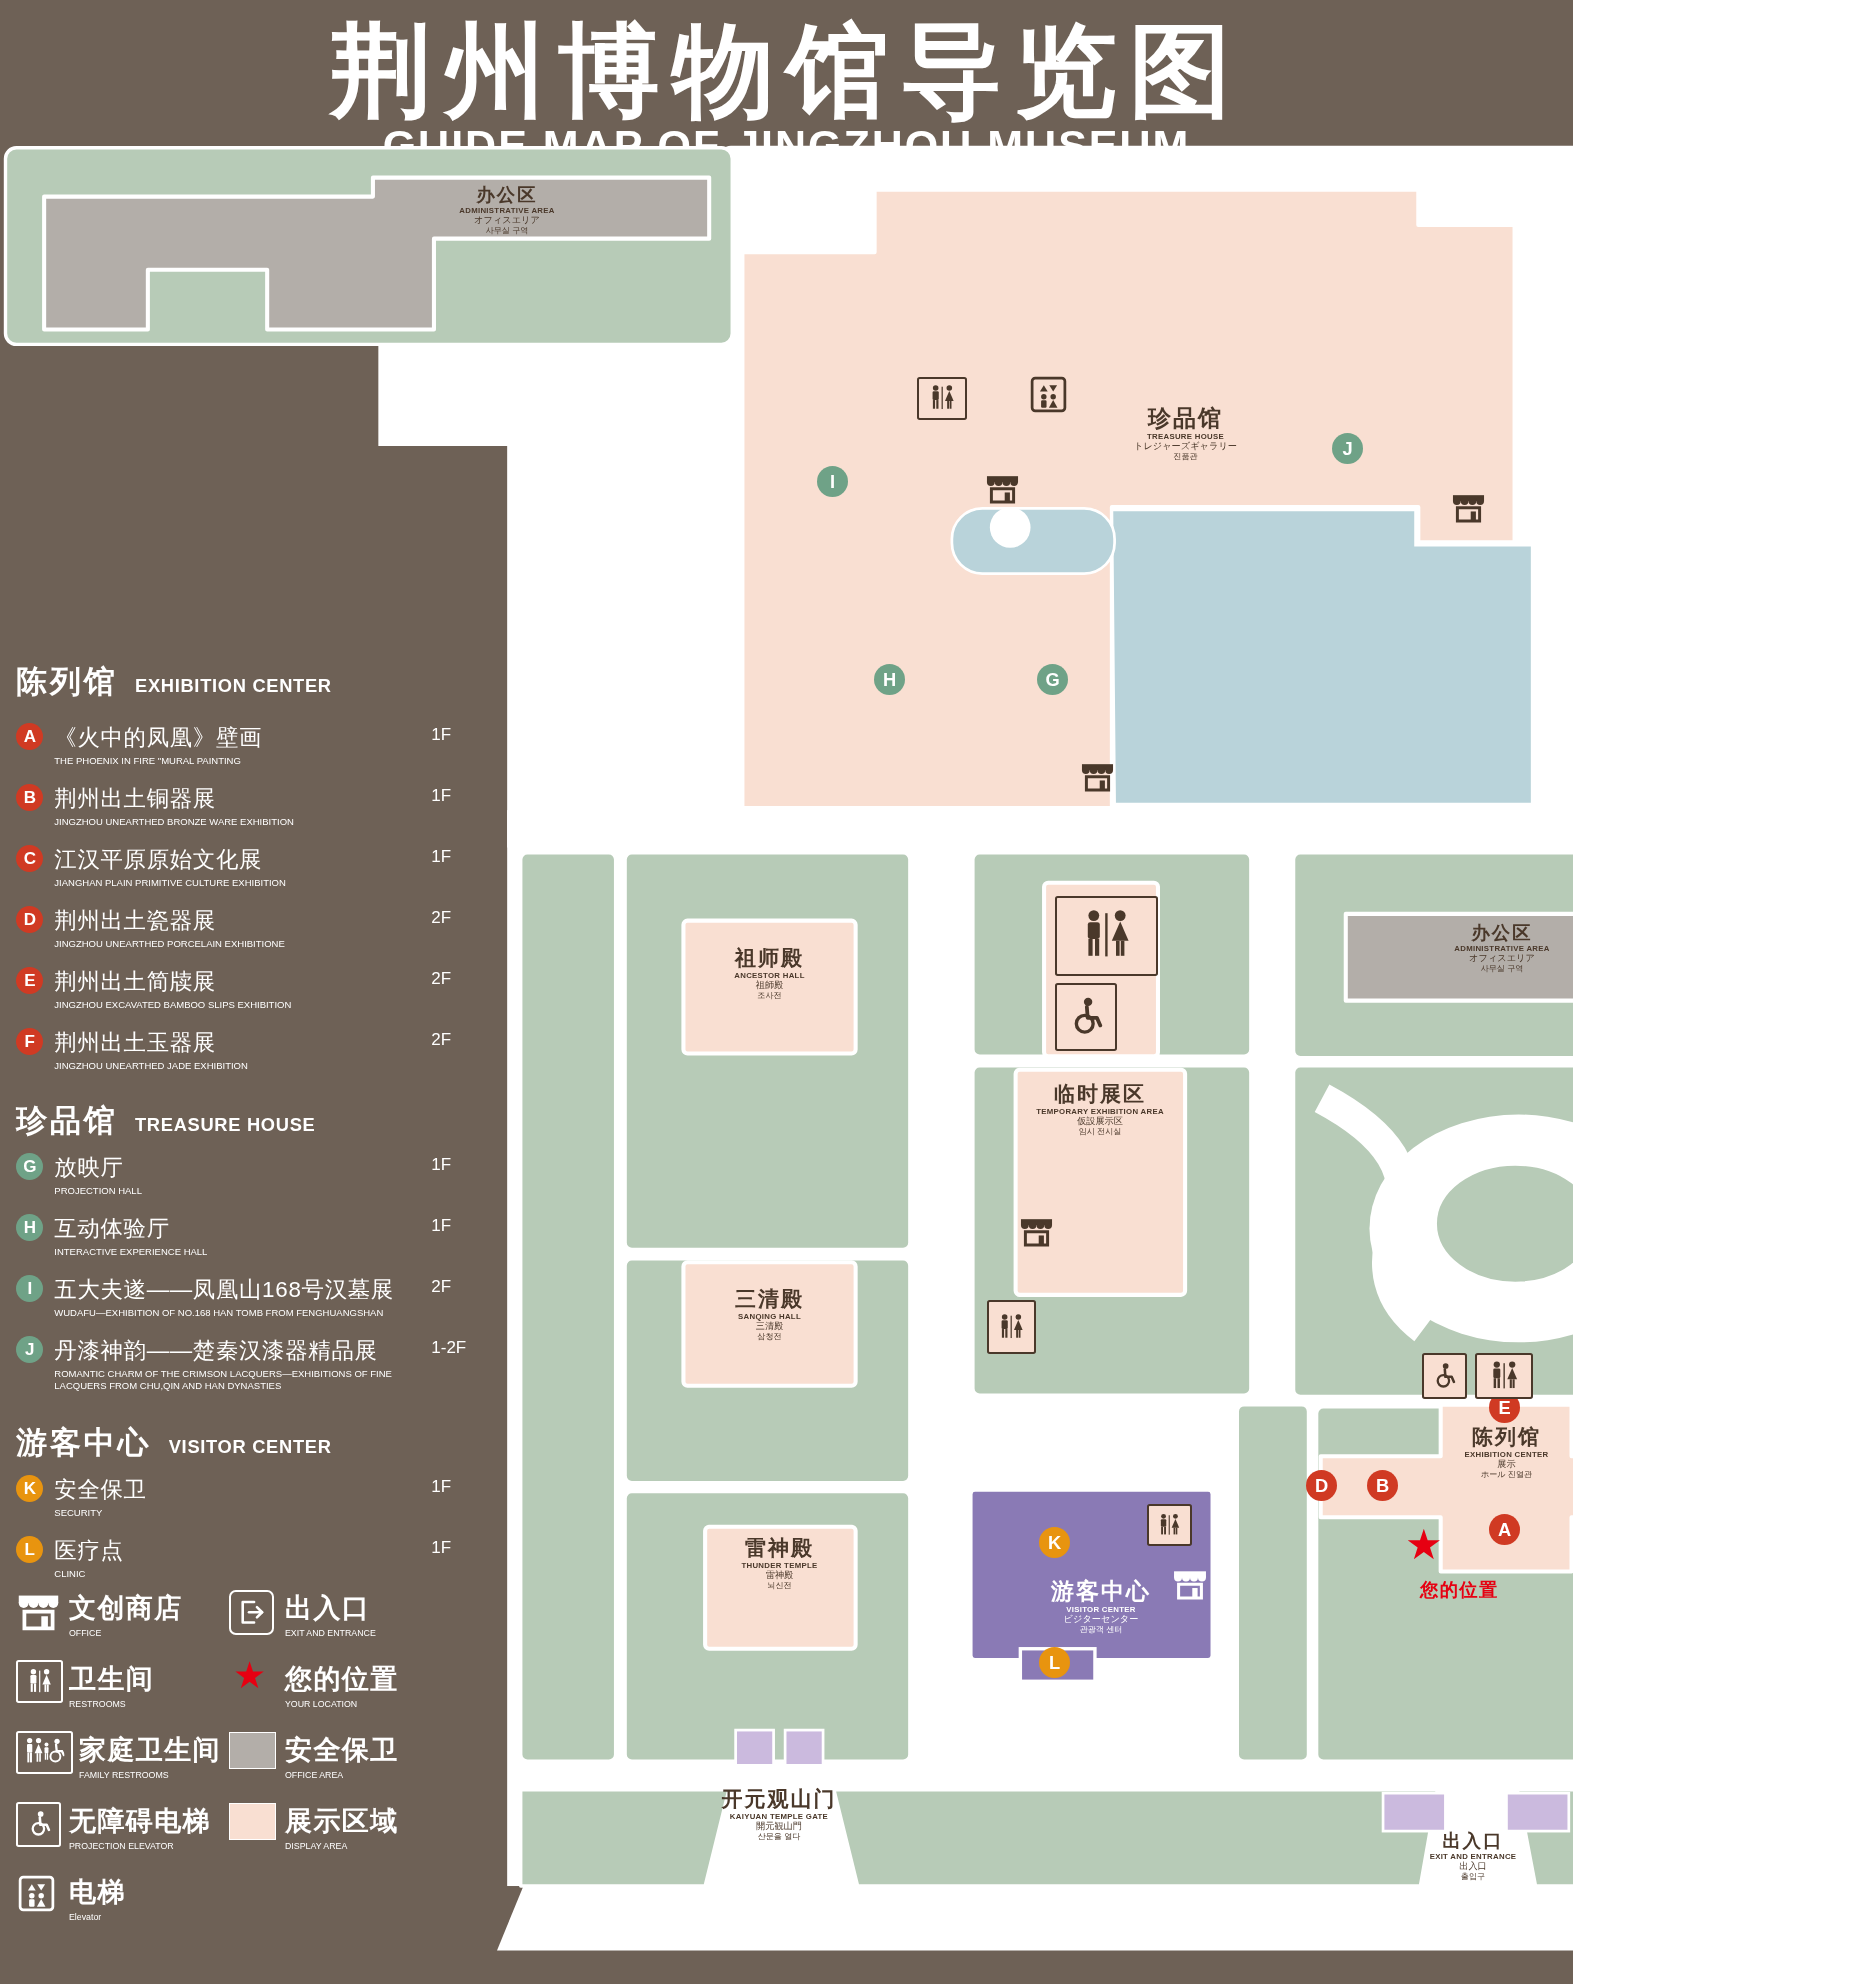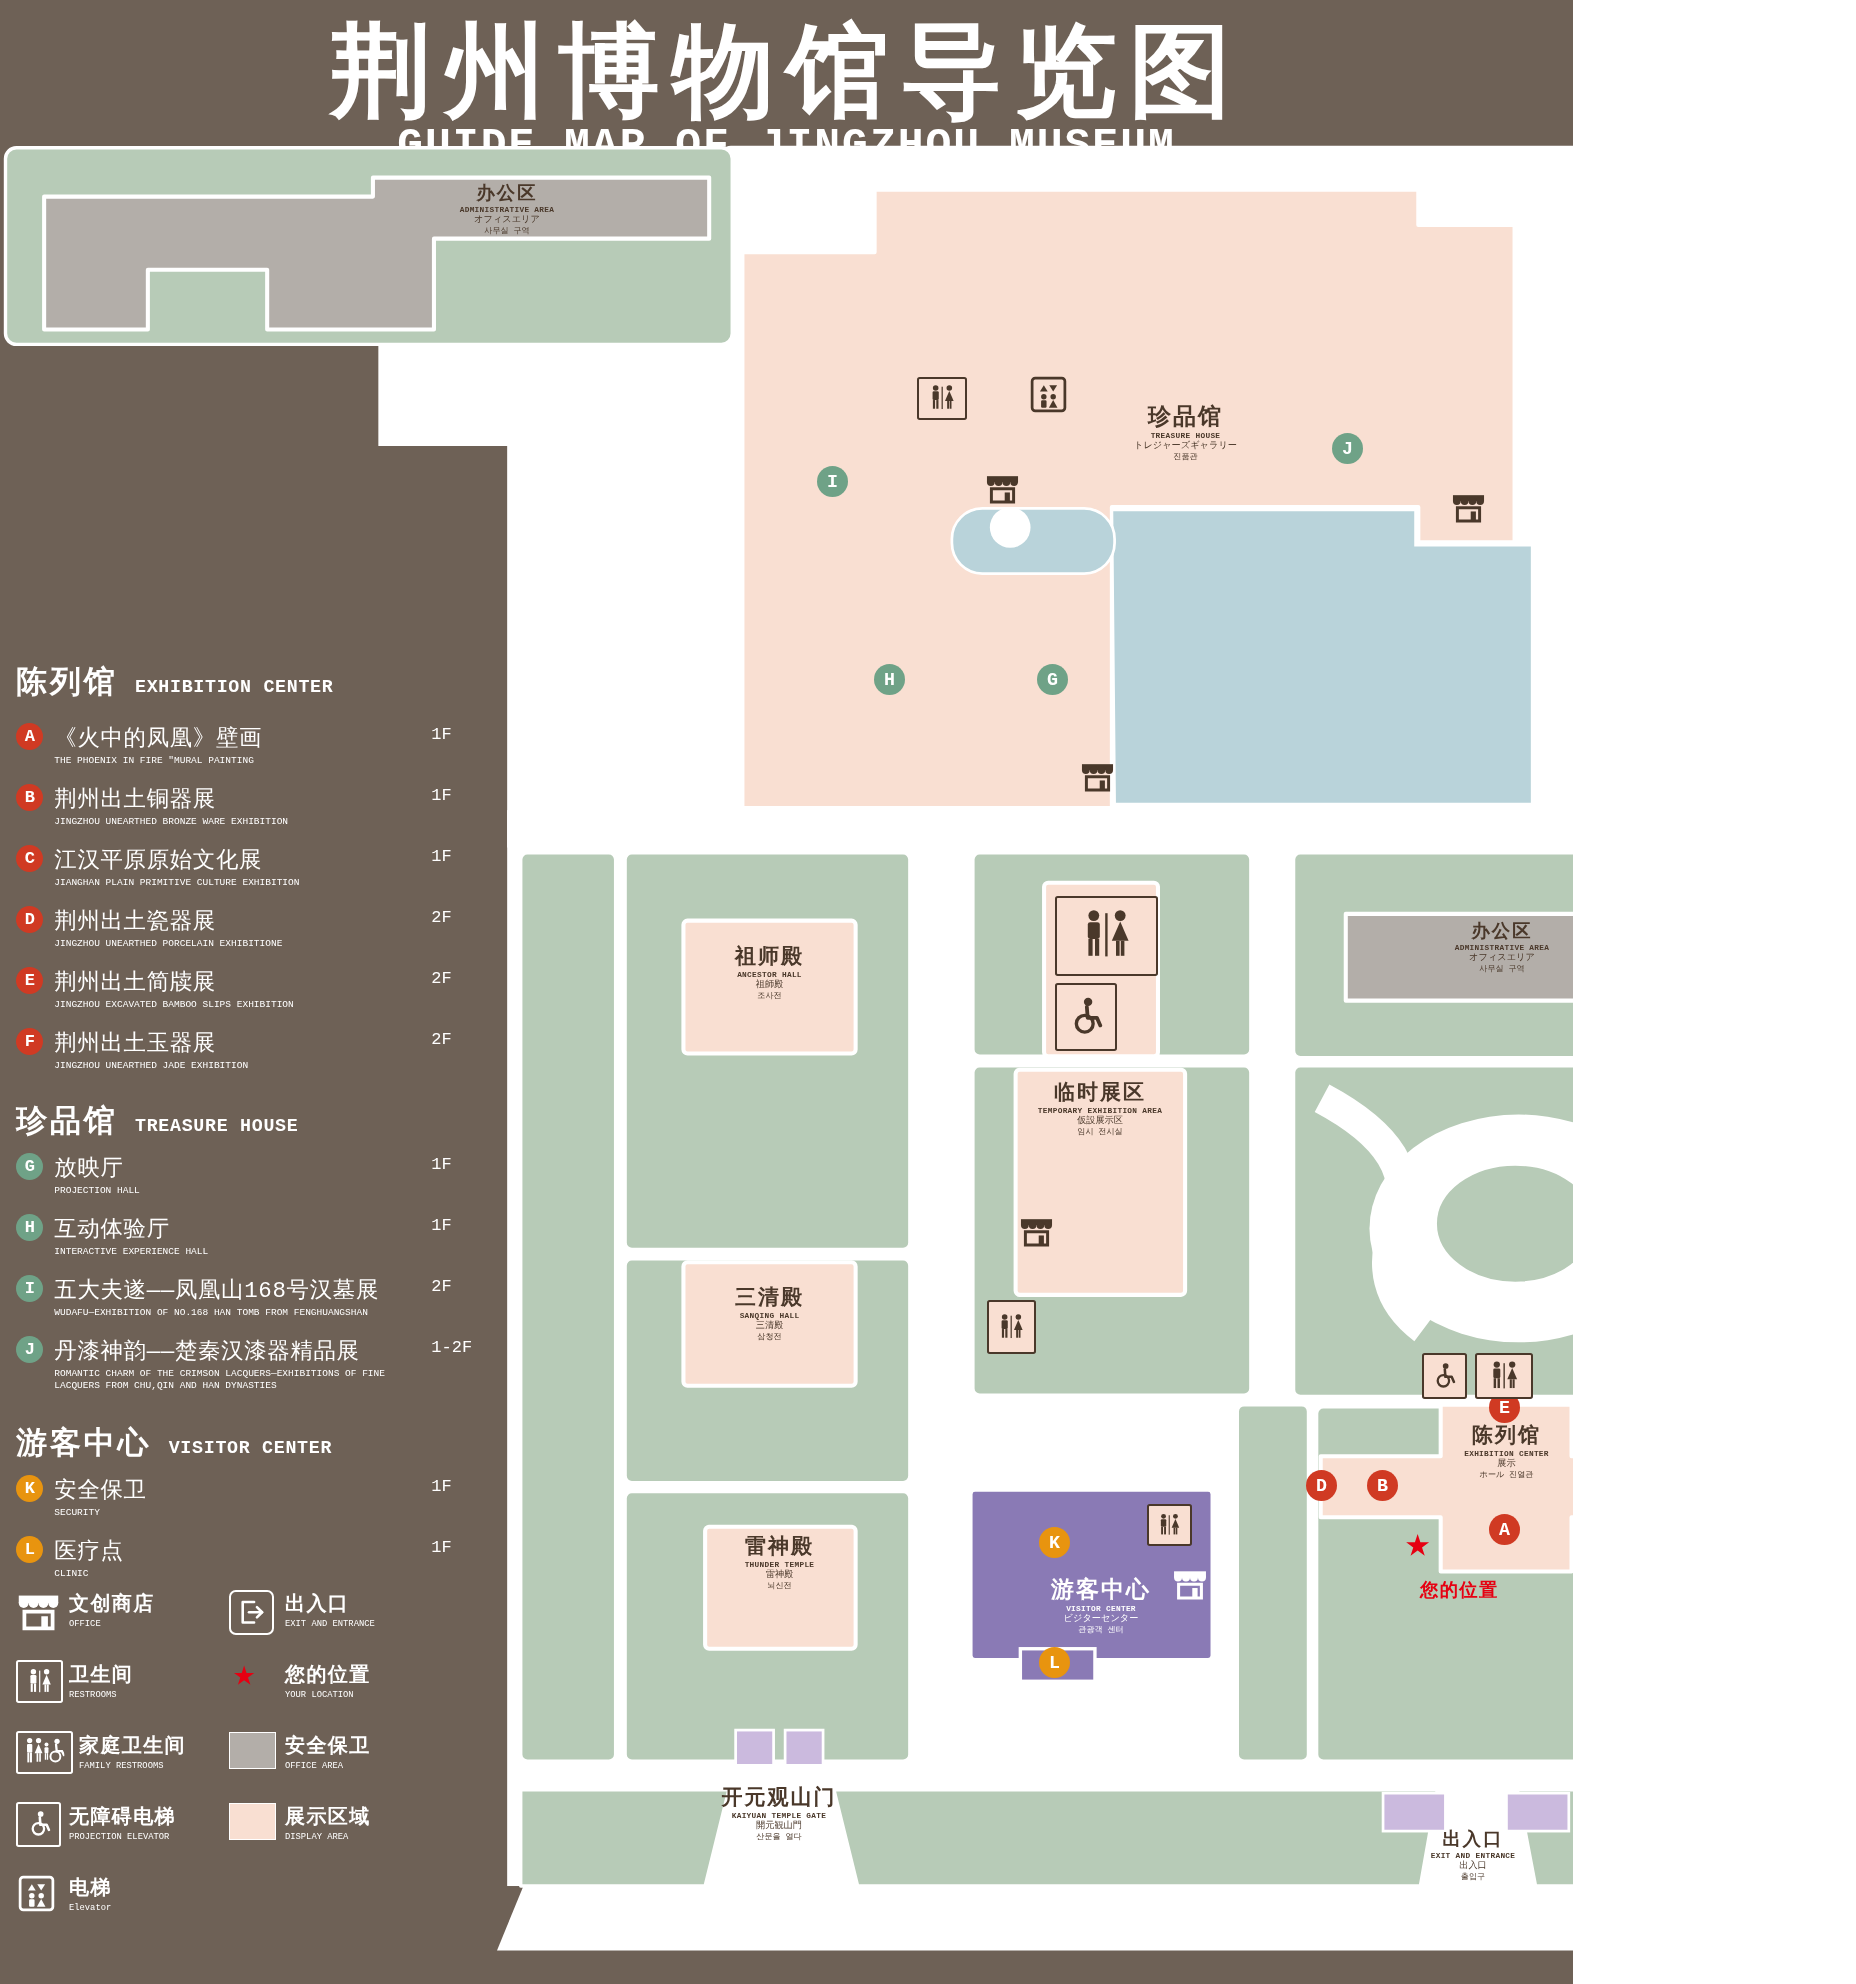--- a/index.html
+++ b/index.html
@@ -1,17 +1,17 @@
 <!DOCTYPE html>
 <html style="font-size:11px"><head>
 <meta charset="utf-8">
 <style>
   html,body{margin:0;padding:0}
   #canvas{position:relative;width:1573px;height:1985px;background:#6E6156;overflow:hidden;
-          font-family:Liberation Mono, monospace}
+          font-family:Liberation Sans, sans-serif}
   .page-title{position:absolute;left:0;top:4.1px;width:100%;text-align:center;color:#fff;
               font-size:102px;font-weight:bold;letter-spacing:12.2px}
   .page-subtitle{position:absolute;left:0;top:121px;width:100%;text-align:center;color:#fff;
               font-size:43px;font-weight:bold;letter-spacing:2px}
   #map-svg{position:absolute;left:0;top:0}
   .green{fill:#B7CBB7;stroke:#fff;stroke-width:5;stroke-linejoin:round}
   .gray{fill:#B3AEA9;stroke:#fff;stroke-width:6;stroke-linejoin:round}
   .pink{fill:#F9DFD2;stroke:#fff;stroke-width:6;stroke-linejoin:round}
   .pond{fill:#B9D3DA;stroke:#fff;stroke-width:4}
   .purple{fill:#8A7AB5;stroke:#fff;stroke-width:5}
@@ -48,21 +48,21 @@
   .lg-head .zh{font-size:31px;font-weight:bold;letter-spacing:2.7px}
   .lg-head .en{font-size:18.3px;font-weight:bold;margin-left:17.6px;letter-spacing:0.7px}
   .lg-item{position:absolute;left:16.3px;width:475px}
   .lg-badge{position:absolute;left:0;top:1.4px;width:27px;height:27px;border-radius:50%;display:flex;
             align-items:center;justify-content:center;color:#fff;font-size:17px;font-weight:bold}
   .lg-item .txt{margin-left:38px;color:#fff}
   .lg-item .zh{font-size:22.4px;letter-spacing:0.7px}
   .lg-item .en{font-size:9.5px;max-width:359px;line-height:1.25;margin-top:2px}
   .lg-floor{position:absolute;left:415px;top:2.7px;color:#fff;font-size:17px}
   .lg-sym{position:absolute;color:#fff}
-  .lg-sym .zh{font-size:20px;font-weight:bold;letter-spacing:1.4px}
+  .lg-sym .zh{font-size:27px;font-weight:bold;letter-spacing:1.4px}
   .lg-sym .en{font-size:8.8px;margin-top:2px}
   .lg-iconbox{position:absolute;display:flex;align-items:center;justify-content:center;
               border:2px solid #fff;border-radius:2.7px;color:#fff}
   .lg-icon{position:absolute;color:#fff;display:flex;align-items:center;justify-content:center}
   .swatch{position:absolute;border:1.4px solid #fff}
   .lg-star{position:absolute;color:#E60012;font-size:37px;line-height:1}
 </style>
 </head>
 <body>
 

